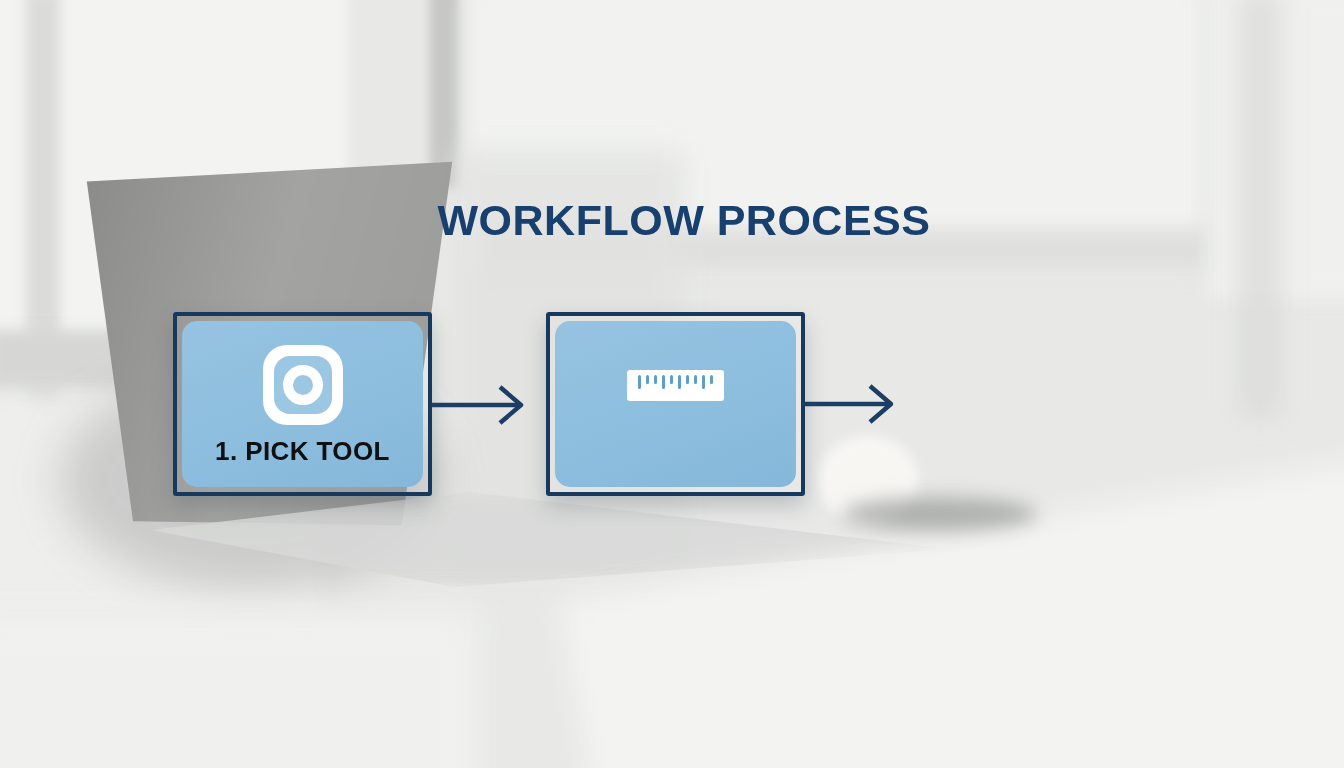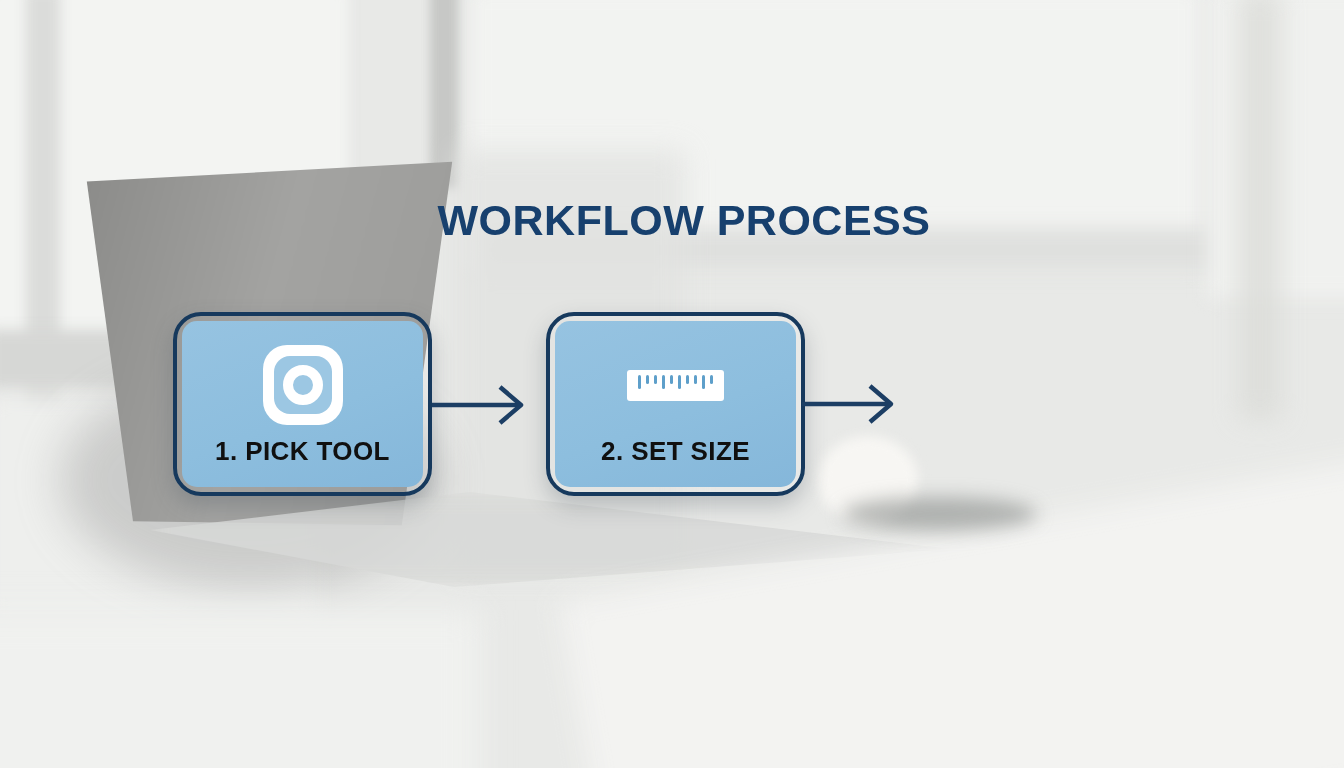--- a/index.html
+++ b/index.html
@@ -40,21 +40,21 @@
   
   .title{
     position:absolute;top:184px;left:0;width:100%;margin:12px;text-align:center;
     font-size:43px;font-weight:700;letter-spacing:.5px;
     color:var(--title,#17406e);
   }
 
   
   .step-box{
     position:absolute;top:312px;width:259px;height:184px;box-sizing:border-box;
-    border:4px solid var(--box-border,#16395d);border-radius:28px;
+    border:4px solid var(--box-border,#16395d);border-radius:3px;
     box-shadow:0 10px 22px rgba(70,80,88,.28);
   }
   .b1{left:173px}.b2{left:546px}.b3{left:914px}
   .box-inner{
     position:absolute;inset:5px;border-radius:15px;
     background:linear-gradient(160deg,#96c3e1 0%,var(--box-fill,#8dbede) 55%,#85b7da 100%);
   }
   .icon-slot{position:absolute;top:0;left:0;right:0;height:128px;
     display:flex;align-items:center;justify-content:center;}
   .step-label{
@@ -135,21 +135,20 @@
           <span class="tick s"></span>
           <span class="tick t"></span>
           <span class="tick s"></span>
           <span class="tick t"></span>
           <span class="tick s"></span>
           <span class="tick s"></span>
           <span class="tick t"></span>
           <span class="tick s"></span>
         </div>
       </div>
-      <div class="step-label">2. SET SIZE</div>
     </div>
   </section>
 
   <svg class="arrow a2" width="104" height="46" viewBox="0 0 104 46">
     <path d="M2 23 H90"></path>
     <path d="M70 5 L91 23 L70 41"></path>
   </svg>
 
 
 </div>

